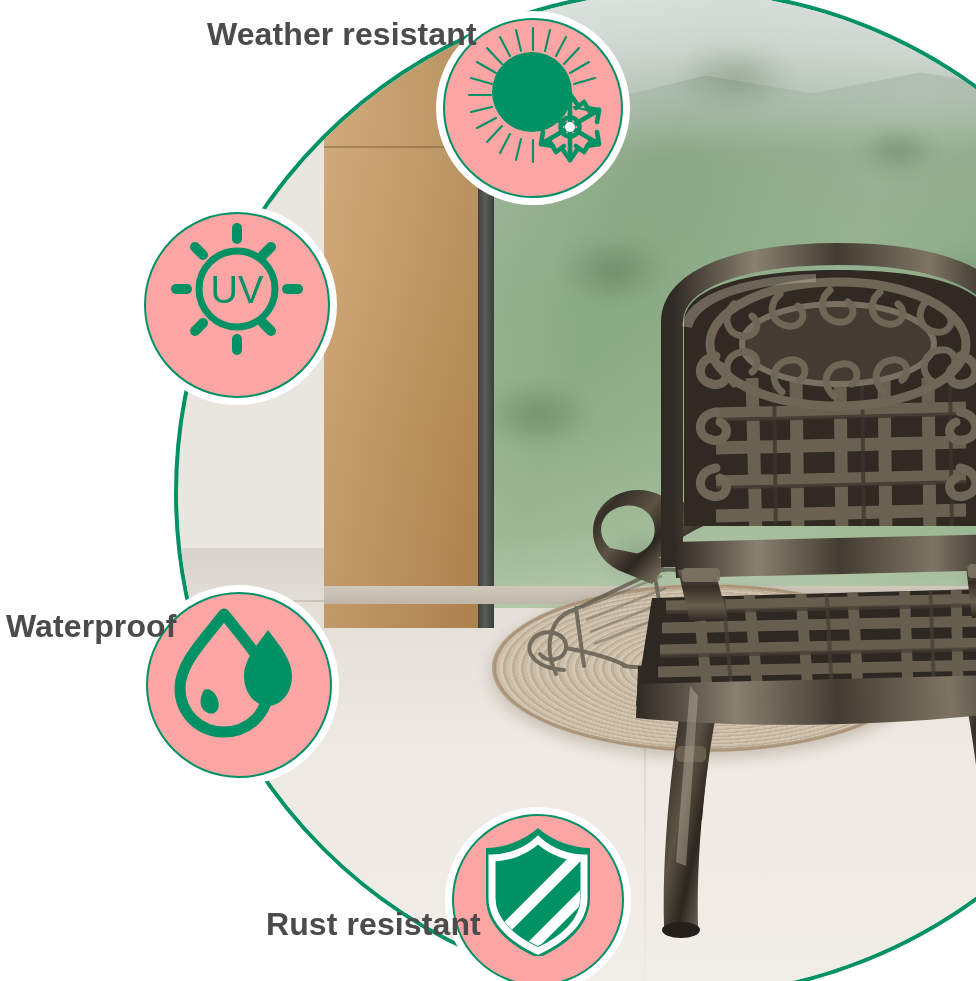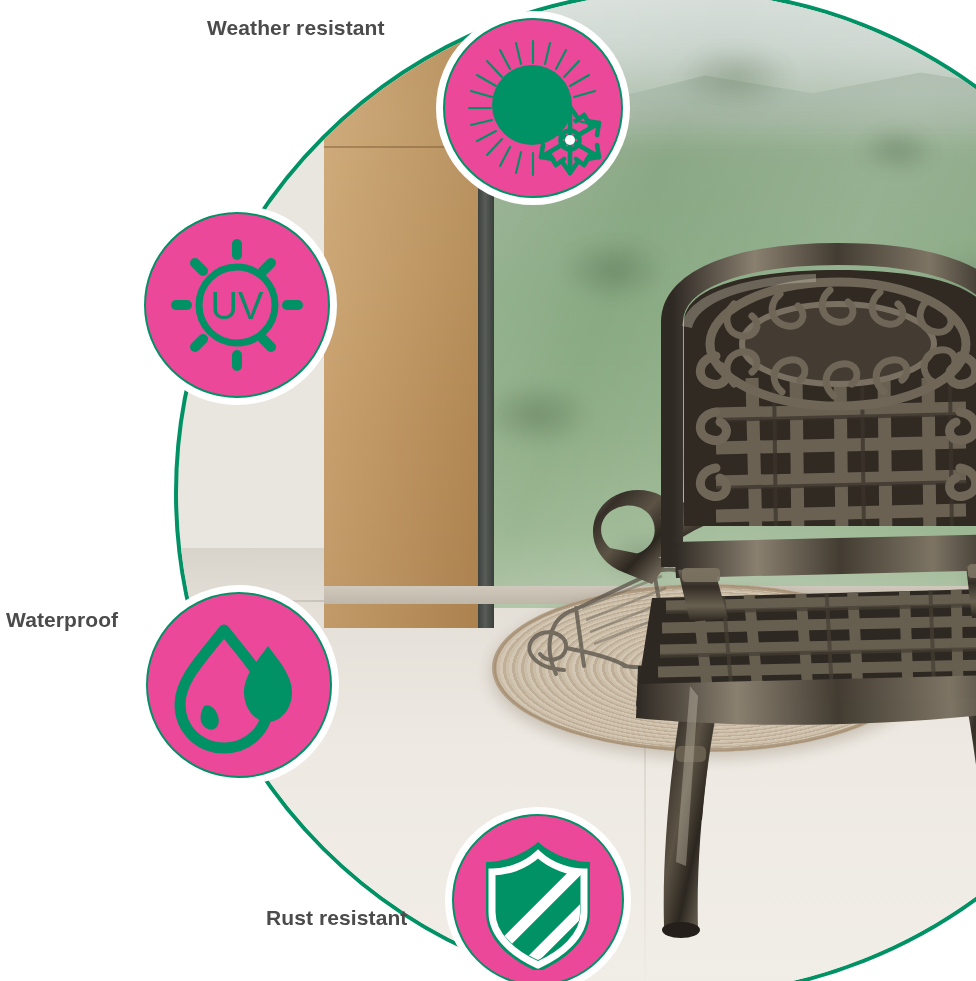--- a/index.html
+++ b/index.html
@@ -160,38 +160,38 @@
 
   
   .chair {
     position:absolute; left:392px; top:238px; width:560px; height:720px;
   }
 
   
   .badge {
     position:absolute;
     border-radius:50%;
-    background:#ec4899;
+    background:#fca5a5;
     border:2.5px solid #009265;
     box-shadow: 0 0 0 7px #ffffff;
-    display:flex; align-items:center; justify-content:center;
+    display:flex; justify-content:center;
   }
   .badge svg { display:block; }
 
   .badge-weather { left:443px; top:18px;  width:180px; height:180px; }
   .badge-uv      { left:144px; top:212px; width:186px; height:186px; }
   .badge-water   { left:146px; top:592px; width:186px; height:186px; }
   .badge-rust    { left:452px; top:814px; width:172px; height:172px; }
 
   
   .label {
     position:absolute;
     color:#4b4b4b;
     font-weight:700;
-    font-size:21px;
+    font-size:32px;
     letter-spacing:.1px;
     white-space:nowrap;
   }
   .label-weather { left:207px; top:16px; }
   .label-uv      { left:12px;  top:188px; }
   .label-water   { left:6px;   top:608px; }
   .label-rust    { left:266px; top:906px; }
 </style>
 </head>
 <body>

